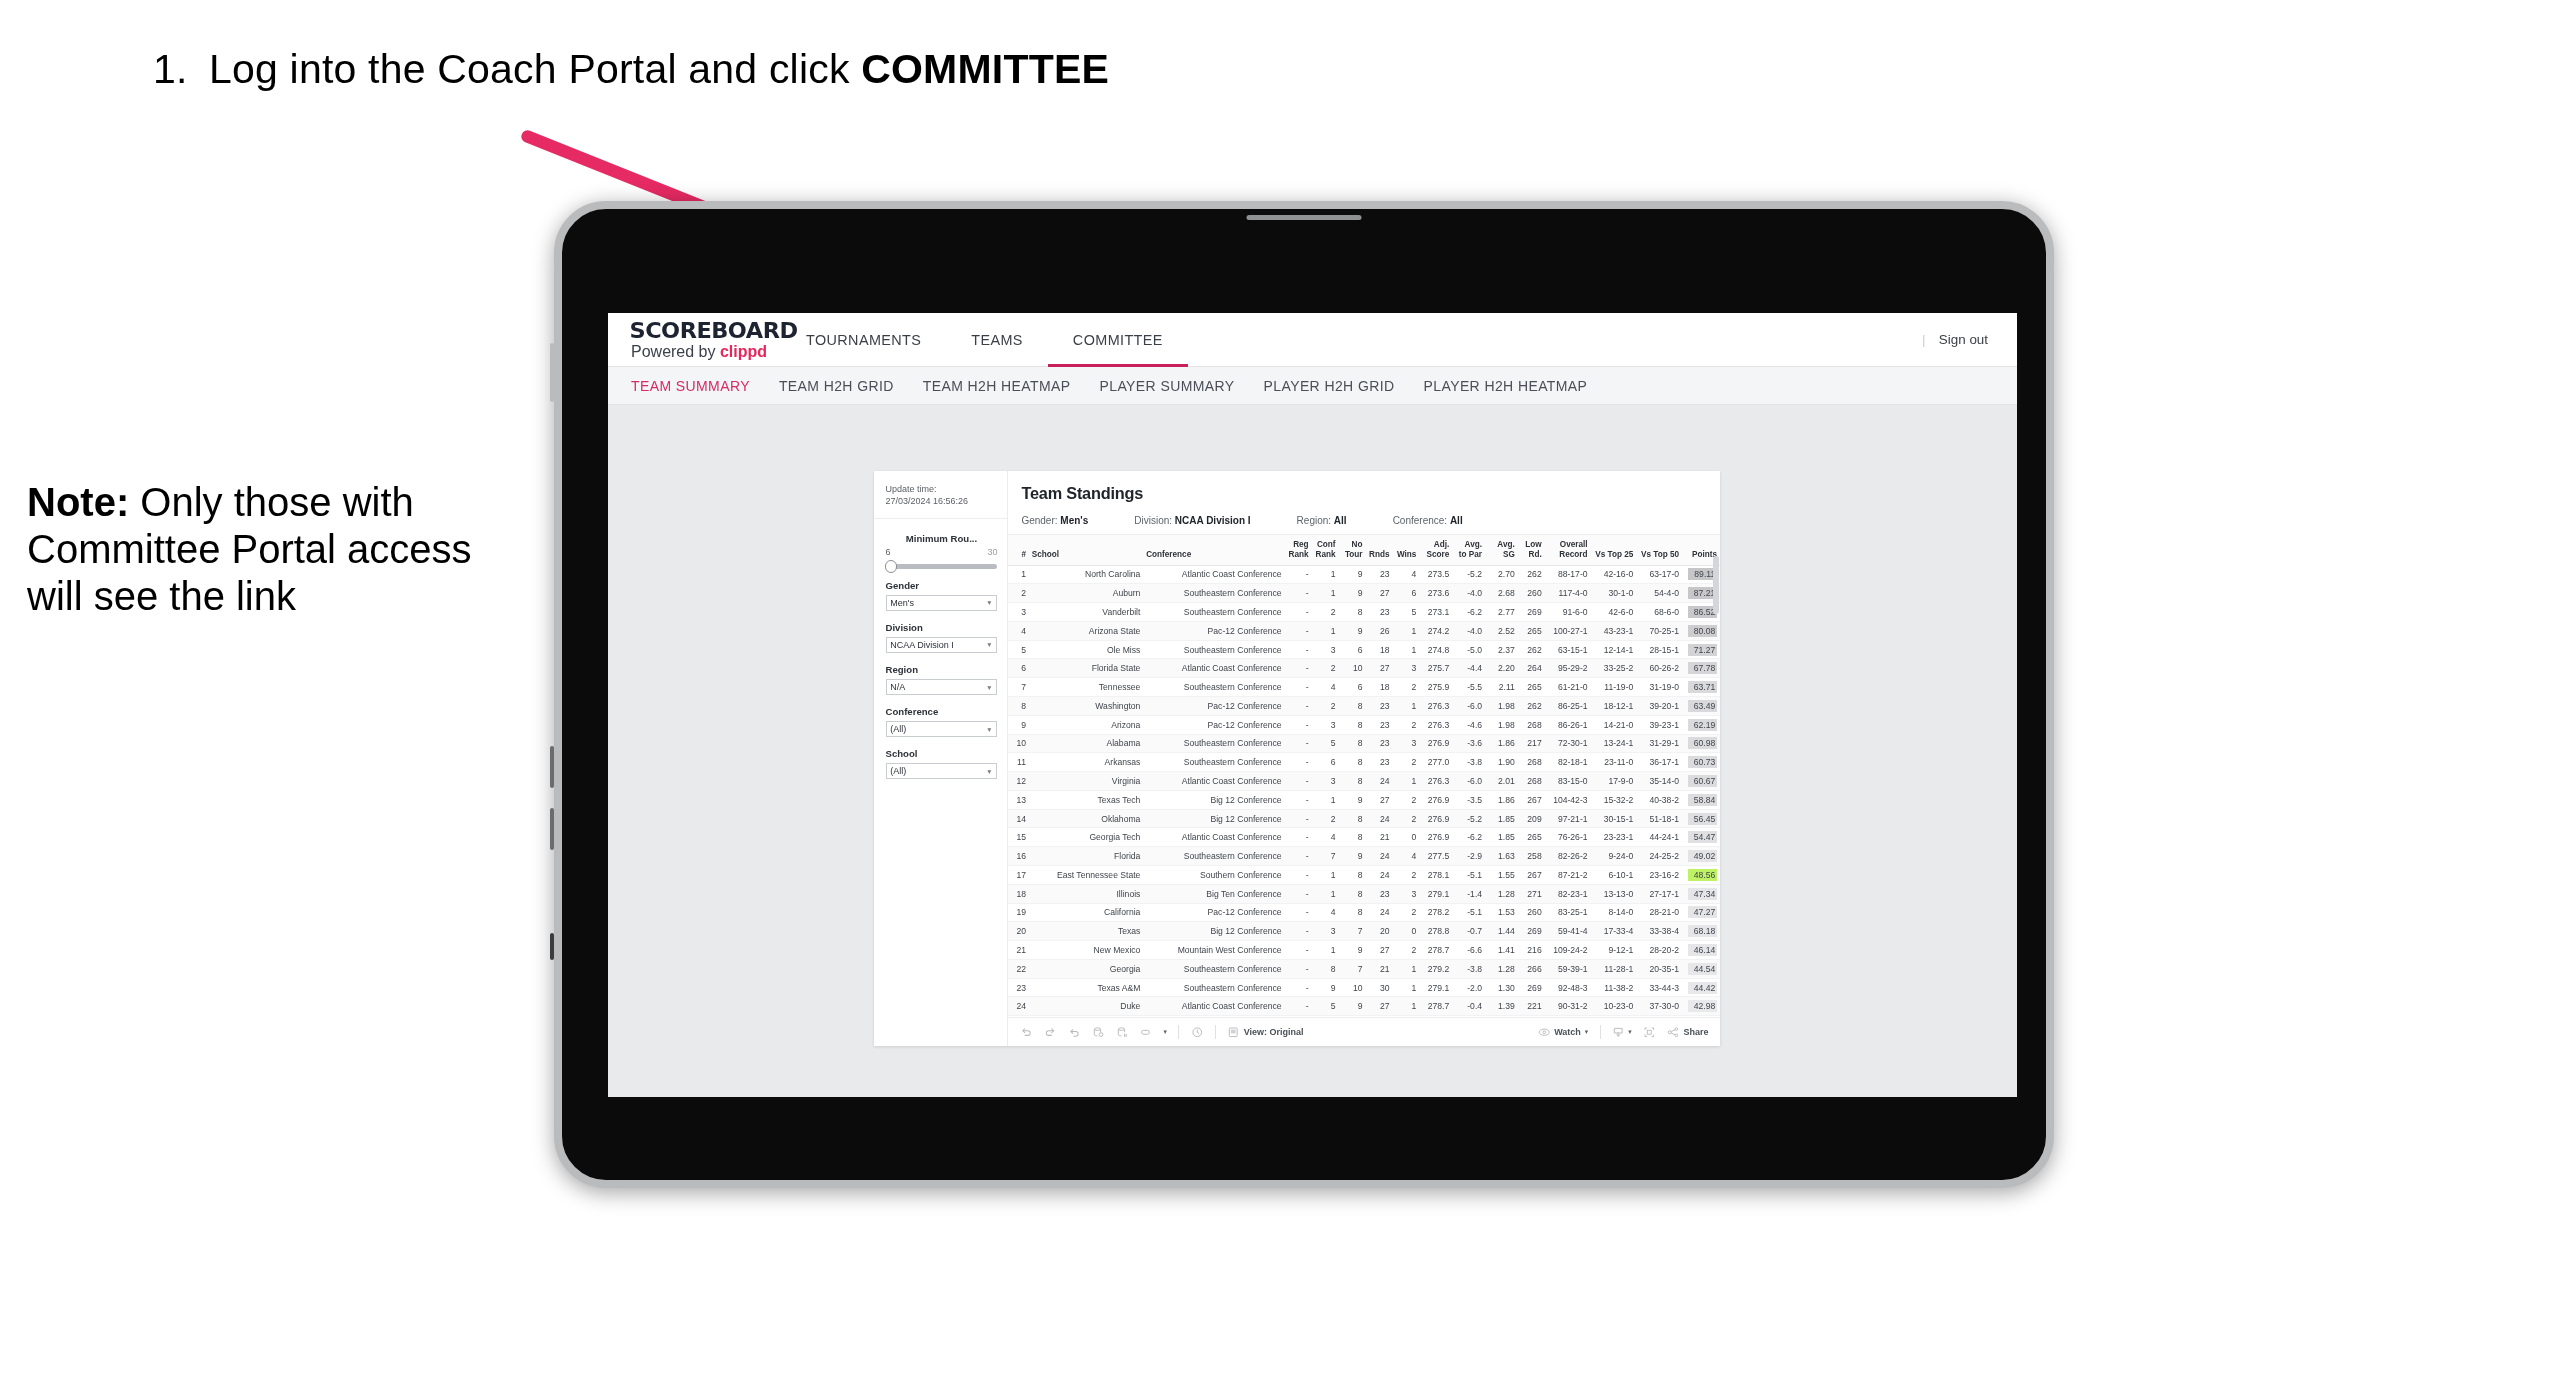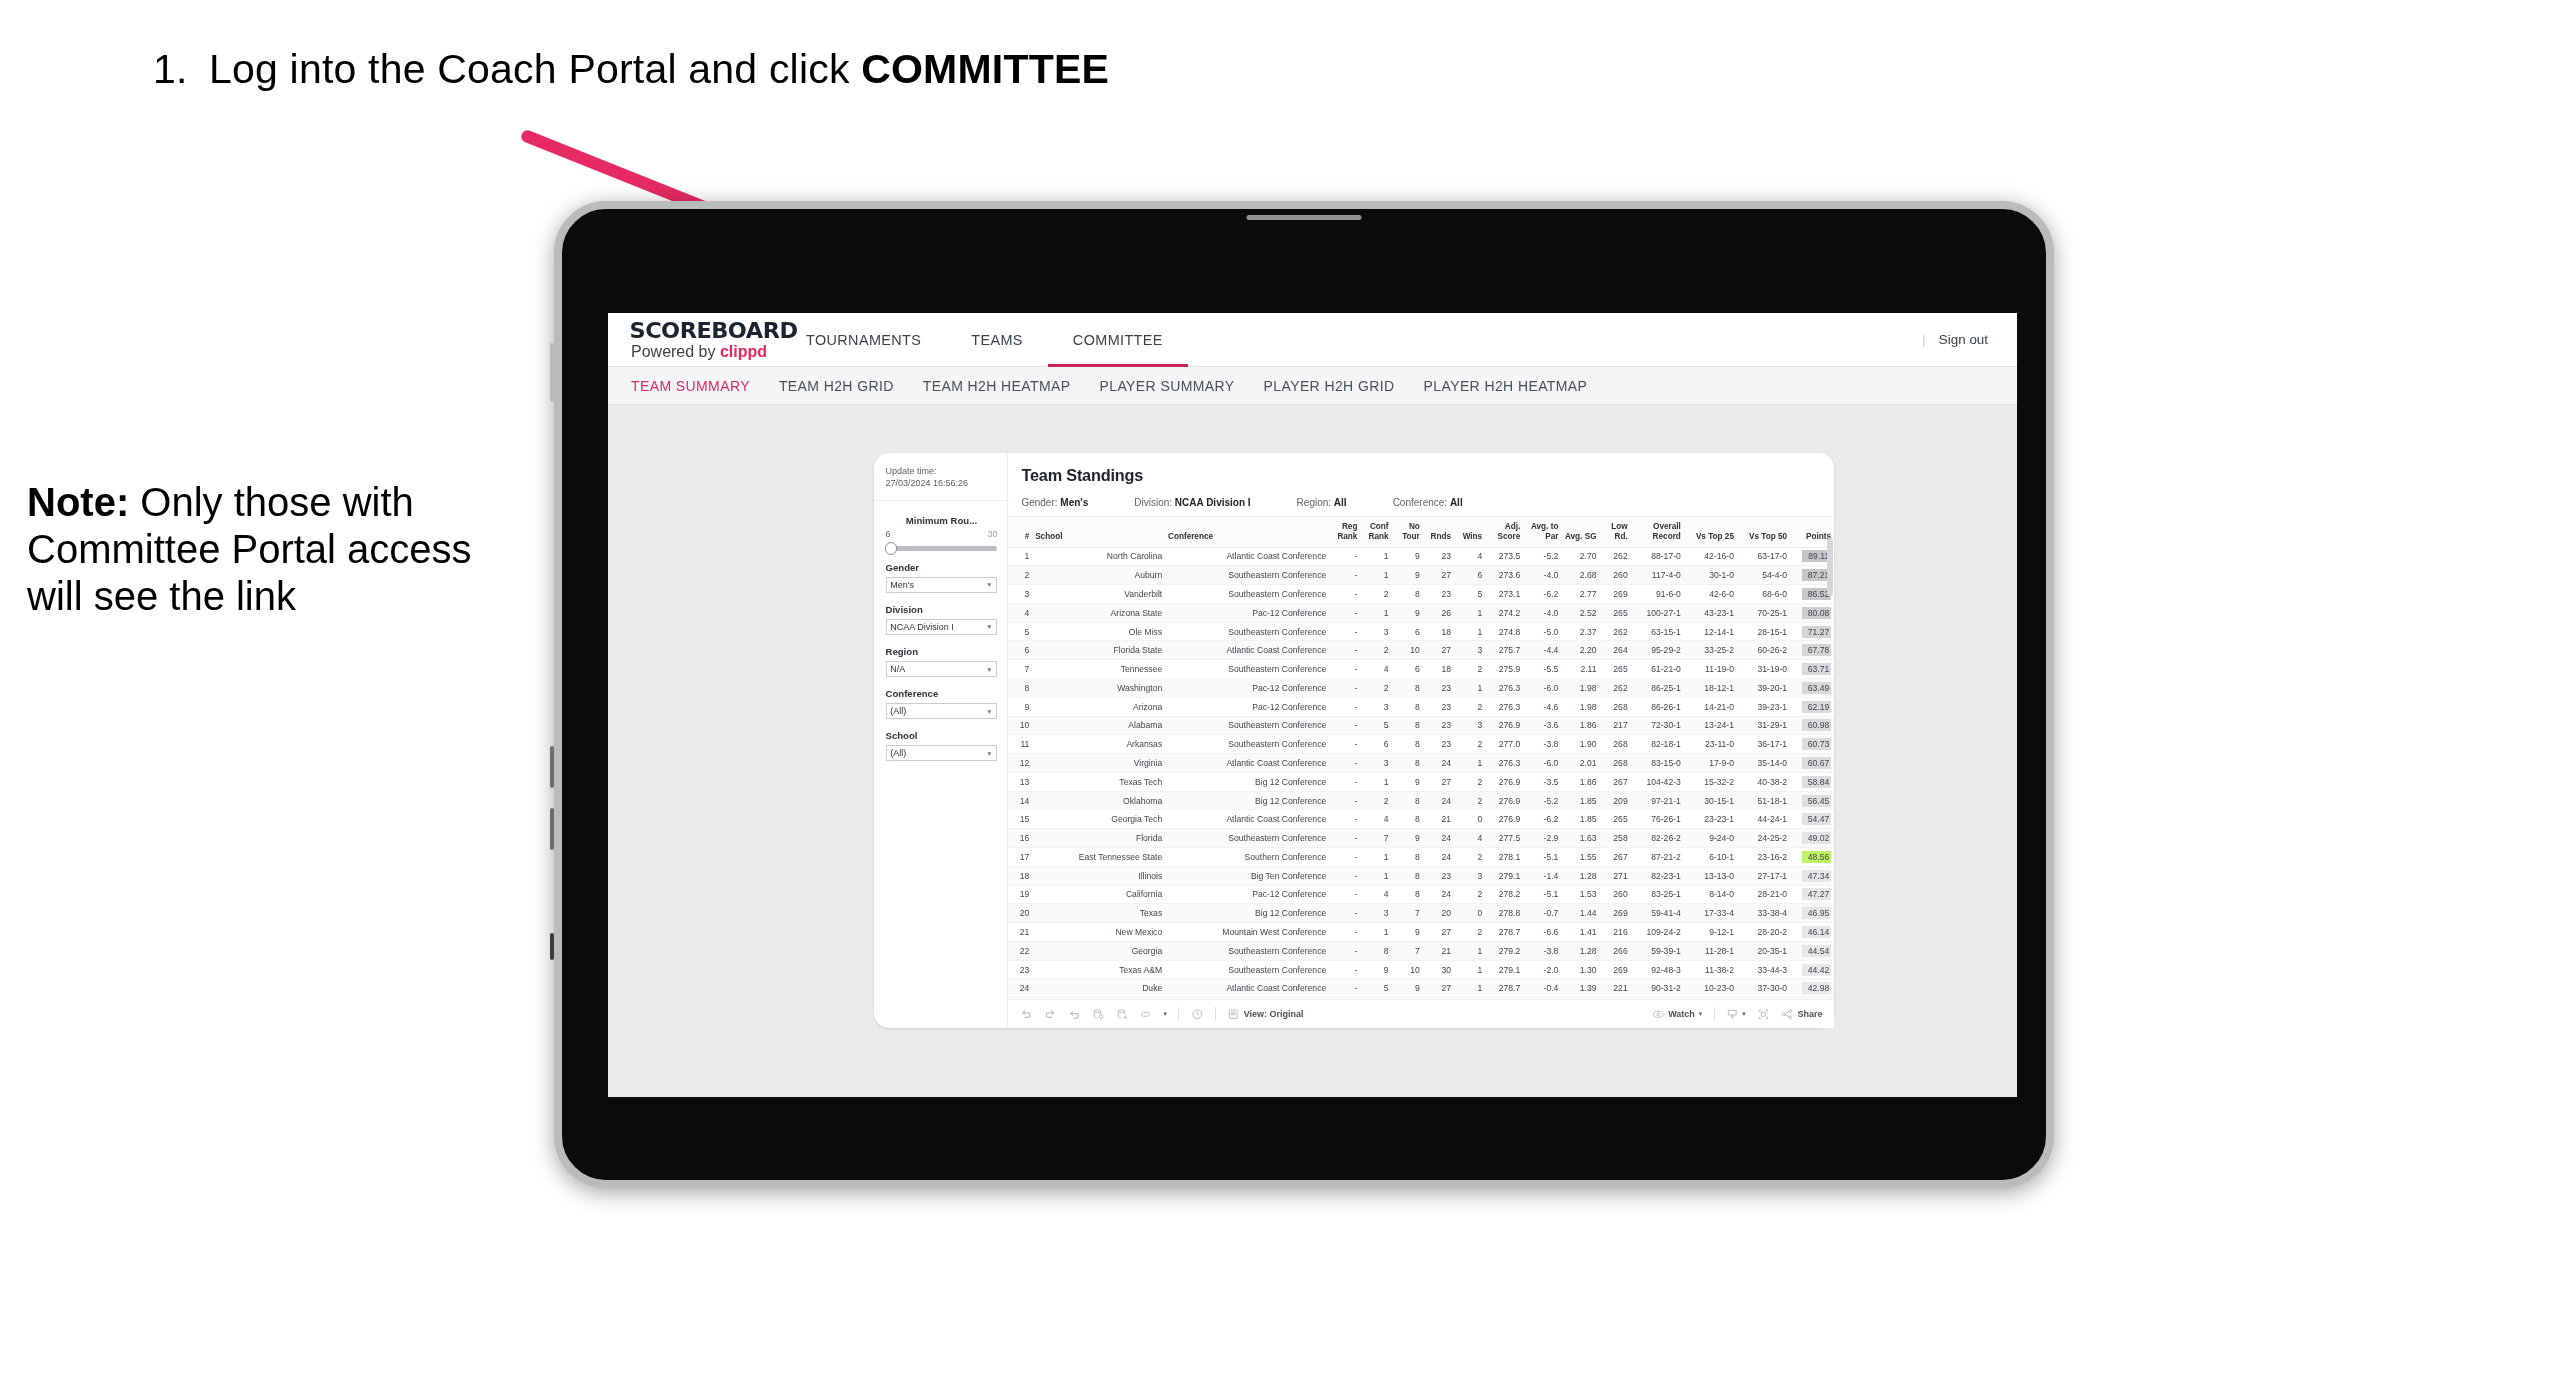--- a/index.html
+++ b/index.html
@@ -101,24 +101,24 @@
   .subnav {
     height: 38px; background:#f4f5f7; display:flex; align-items:center;
     padding-left: 23px; gap: 29px; border-bottom:1px solid #e1e3e6;
   }
   .subnav-item { font-size: 14px; color:#4a4f57; letter-spacing:0.4px; cursor:pointer; }
   .subnav-item.active { color:#d82a63; }
 
   
   .canvas { position:relative; height: 692px; background:#e9eaec; }
   .viz {
-    position:absolute; left: 266px; top: 48px;
-    width: 960px; height: 575px;
+    position:absolute; left: 266px; top: 66px;
+    width: 846px; height: 575px;
     background:#fff; box-shadow: 0 1px 2.9px rgba(0,0,0,.12);
-    display:flex; flex-direction:column;border-radius:15px;
+    display:flex; flex-direction:column;
   }
   .viz-body { flex:1; display:flex; min-height:0; }
 
   
   .rail { width: 134px; border-right:1px solid #eceded; padding: 11.5px 9.6px 0 11.5px; }
   .rail-update { font-size: 9px; color:#5a5f66; line-height:1.35; }
   .rail-div { height:1px; background:#eceded; margin: 11.5px -9.6px 13.4px -11.5px; }
   .f-title { font-size: 9.6px; font-weight:700; color:#2d3138; margin-bottom:3.8px; }
   .f-title.ctr { text-align:center; }
   .slider-nums { display:flex; justify-content:space-between; font-size:9px; color:#5a5f66; }
@@ -728,21 +728,21 @@
                         <td>7</td>
                         <td>20</td>
                         <td>0</td>
                         <td>278.8</td>
                         <td>-0.7</td>
                         <td>1.44</td>
                         <td>269</td>
                         <td>59-41-4</td>
                         <td>17-33-4</td>
                         <td>33-38-4</td>
-                        <td class="pts"><span style="background: rgb(230, 230, 232);">46.95</span></td>
+                        <td class="pts"><span style="background: rgb(230, 230, 232);">68.18</span></td>
                       </tr>
                       <tr>
                         <td>21</td>
                         <td class="l">New Mexico</td>
                         <td class="l">Mountain West Conference</td>
                         <td>-</td>
                         <td>1</td>
                         <td>9</td>
                         <td>27</td>
                         <td>2</td>

